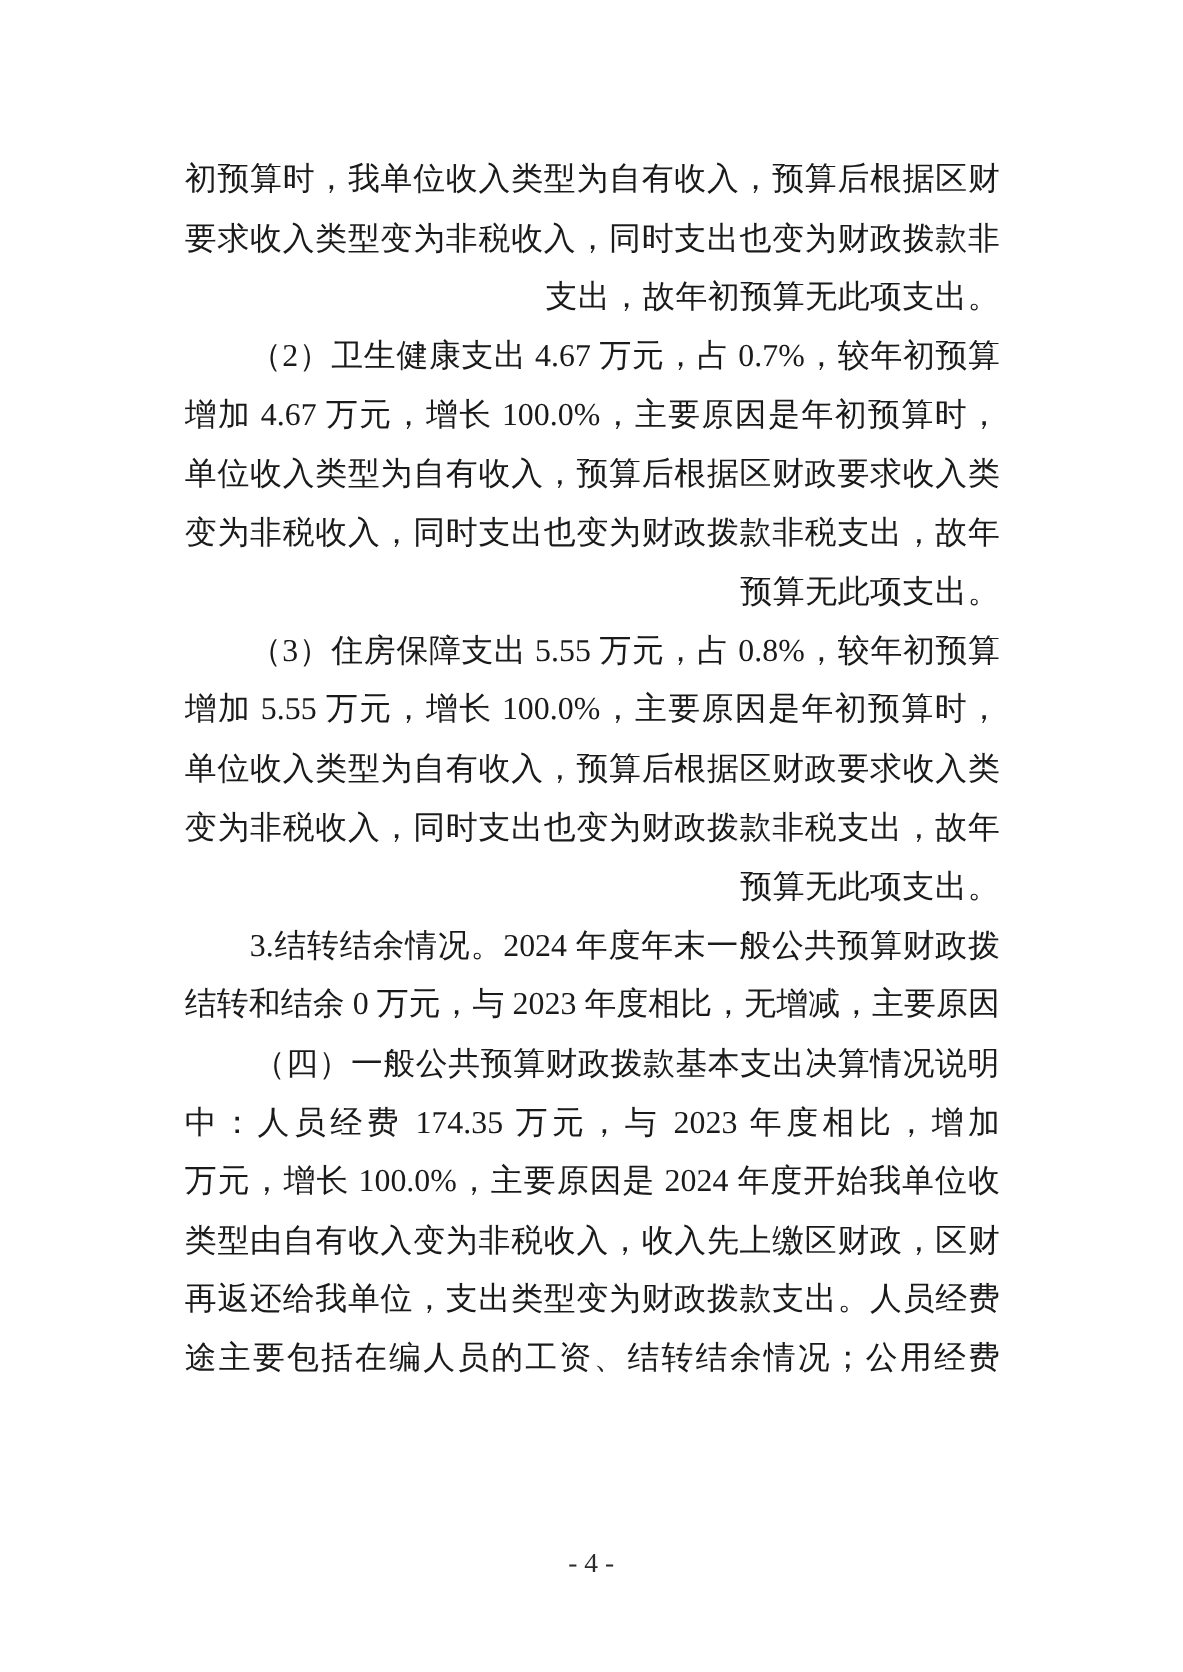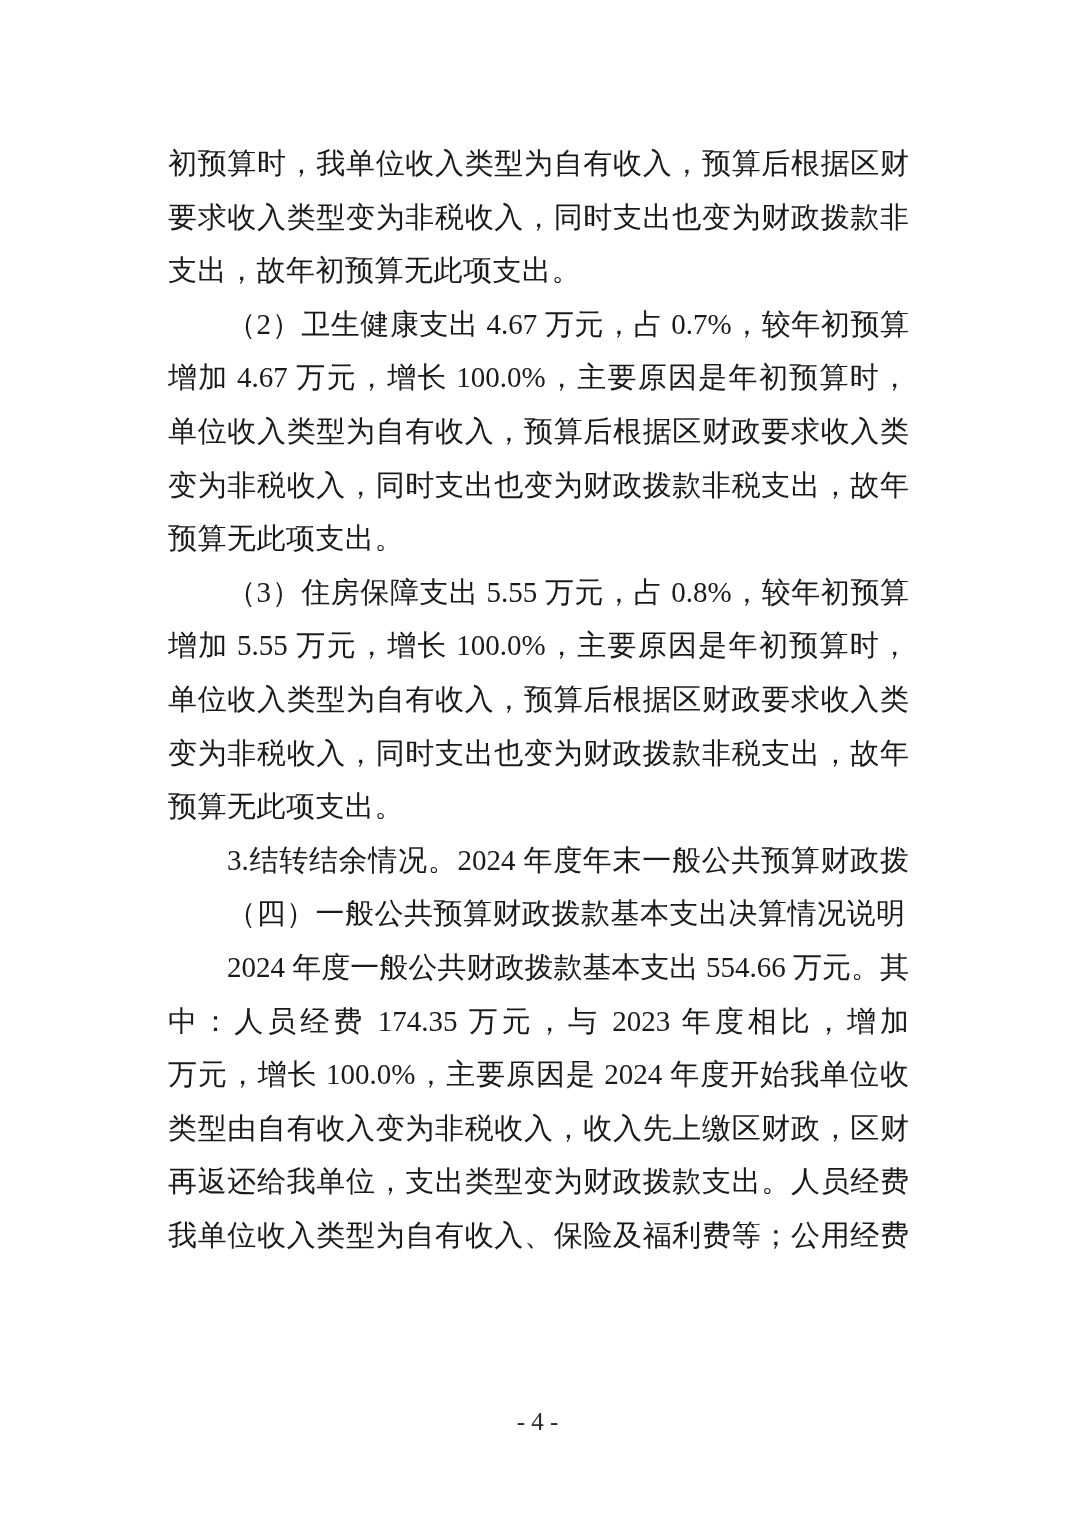--- a/index.html
+++ b/index.html
@@ -20,21 +20,21 @@
     left: 168px;
     top: 137px;
     width: 741px;
   }
   .line {
     font-size: 29px;
     line-height: 53.6px;
     height: 53.6px;
     color: #1a1a1a;
     letter-spacing: 0.5px;
-    text-align: left;
+    text-align: right;
     white-space: normal;
     overflow: hidden;
   }
   .line.justify {
     text-align: justify;
     text-align-last: justify;
     letter-spacing: 0;
   }
   .line.indent {
     padding-left: 59px;
@@ -65,22 +65,22 @@
       <div class="line justify">增加 4.67 万元，增长 100.0%，主要原因是年初预算时，我</div>
       <div class="line justify">单位收入类型为自有收入，预算后根据区财政要求收入类型</div>
       <div class="line justify">变为非税收入，同时支出也变为财政拨款非税支出，故年初</div>
       <div class="line">预算无此项支出。</div>
       <div class="line indent justify">（3）住房保障支出 5.55 万元，占 0.8%，较年初预算数</div>
       <div class="line justify">增加 5.55 万元，增长 100.0%，主要原因是年初预算时，我</div>
       <div class="line justify">单位收入类型为自有收入，预算后根据区财政要求收入类型</div>
       <div class="line justify">变为非税收入，同时支出也变为财政拨款非税支出，故年初</div>
       <div class="line">预算无此项支出。</div>
       <div class="line indent justify">3.结转结余情况。2024 年度年末一般公共预算财政拨款</div>
+      <div class="line justify">结转和结余 0 万元，与 2023 年度相比，无增减，主要原因</div>
       <div class="line indent bold">（四）一般公共预算财政拨款基本支出决算情况说明</div>
-      <div class="line indent justify">2024 年度一般公共财政拨款基本支出 554.66 万元。其</div>
       <div class="line justify">中：人员经费 174.35 万元，与 2023 年度相比，增加 174.35</div>
       <div class="line justify">万元，增长 100.0%，主要原因是 2024 年度开始我单位收入</div>
       <div class="line justify">类型由自有收入变为非税收入，收入先上缴区财政，区财政</div>
       <div class="line justify">再返还给我单位，支出类型变为财政拨款支出。人员经费用</div>
-      <div class="line justify">我单位收入类型为自有收入、保险及福利费等；公用经费</div>
+      <div class="line justify">途主要包括在编人员的工资、结转结余情况；公用经费</div>
     </div>
   <div class="footer">- 4 -</div>
 </div>
 
 </body></html>

